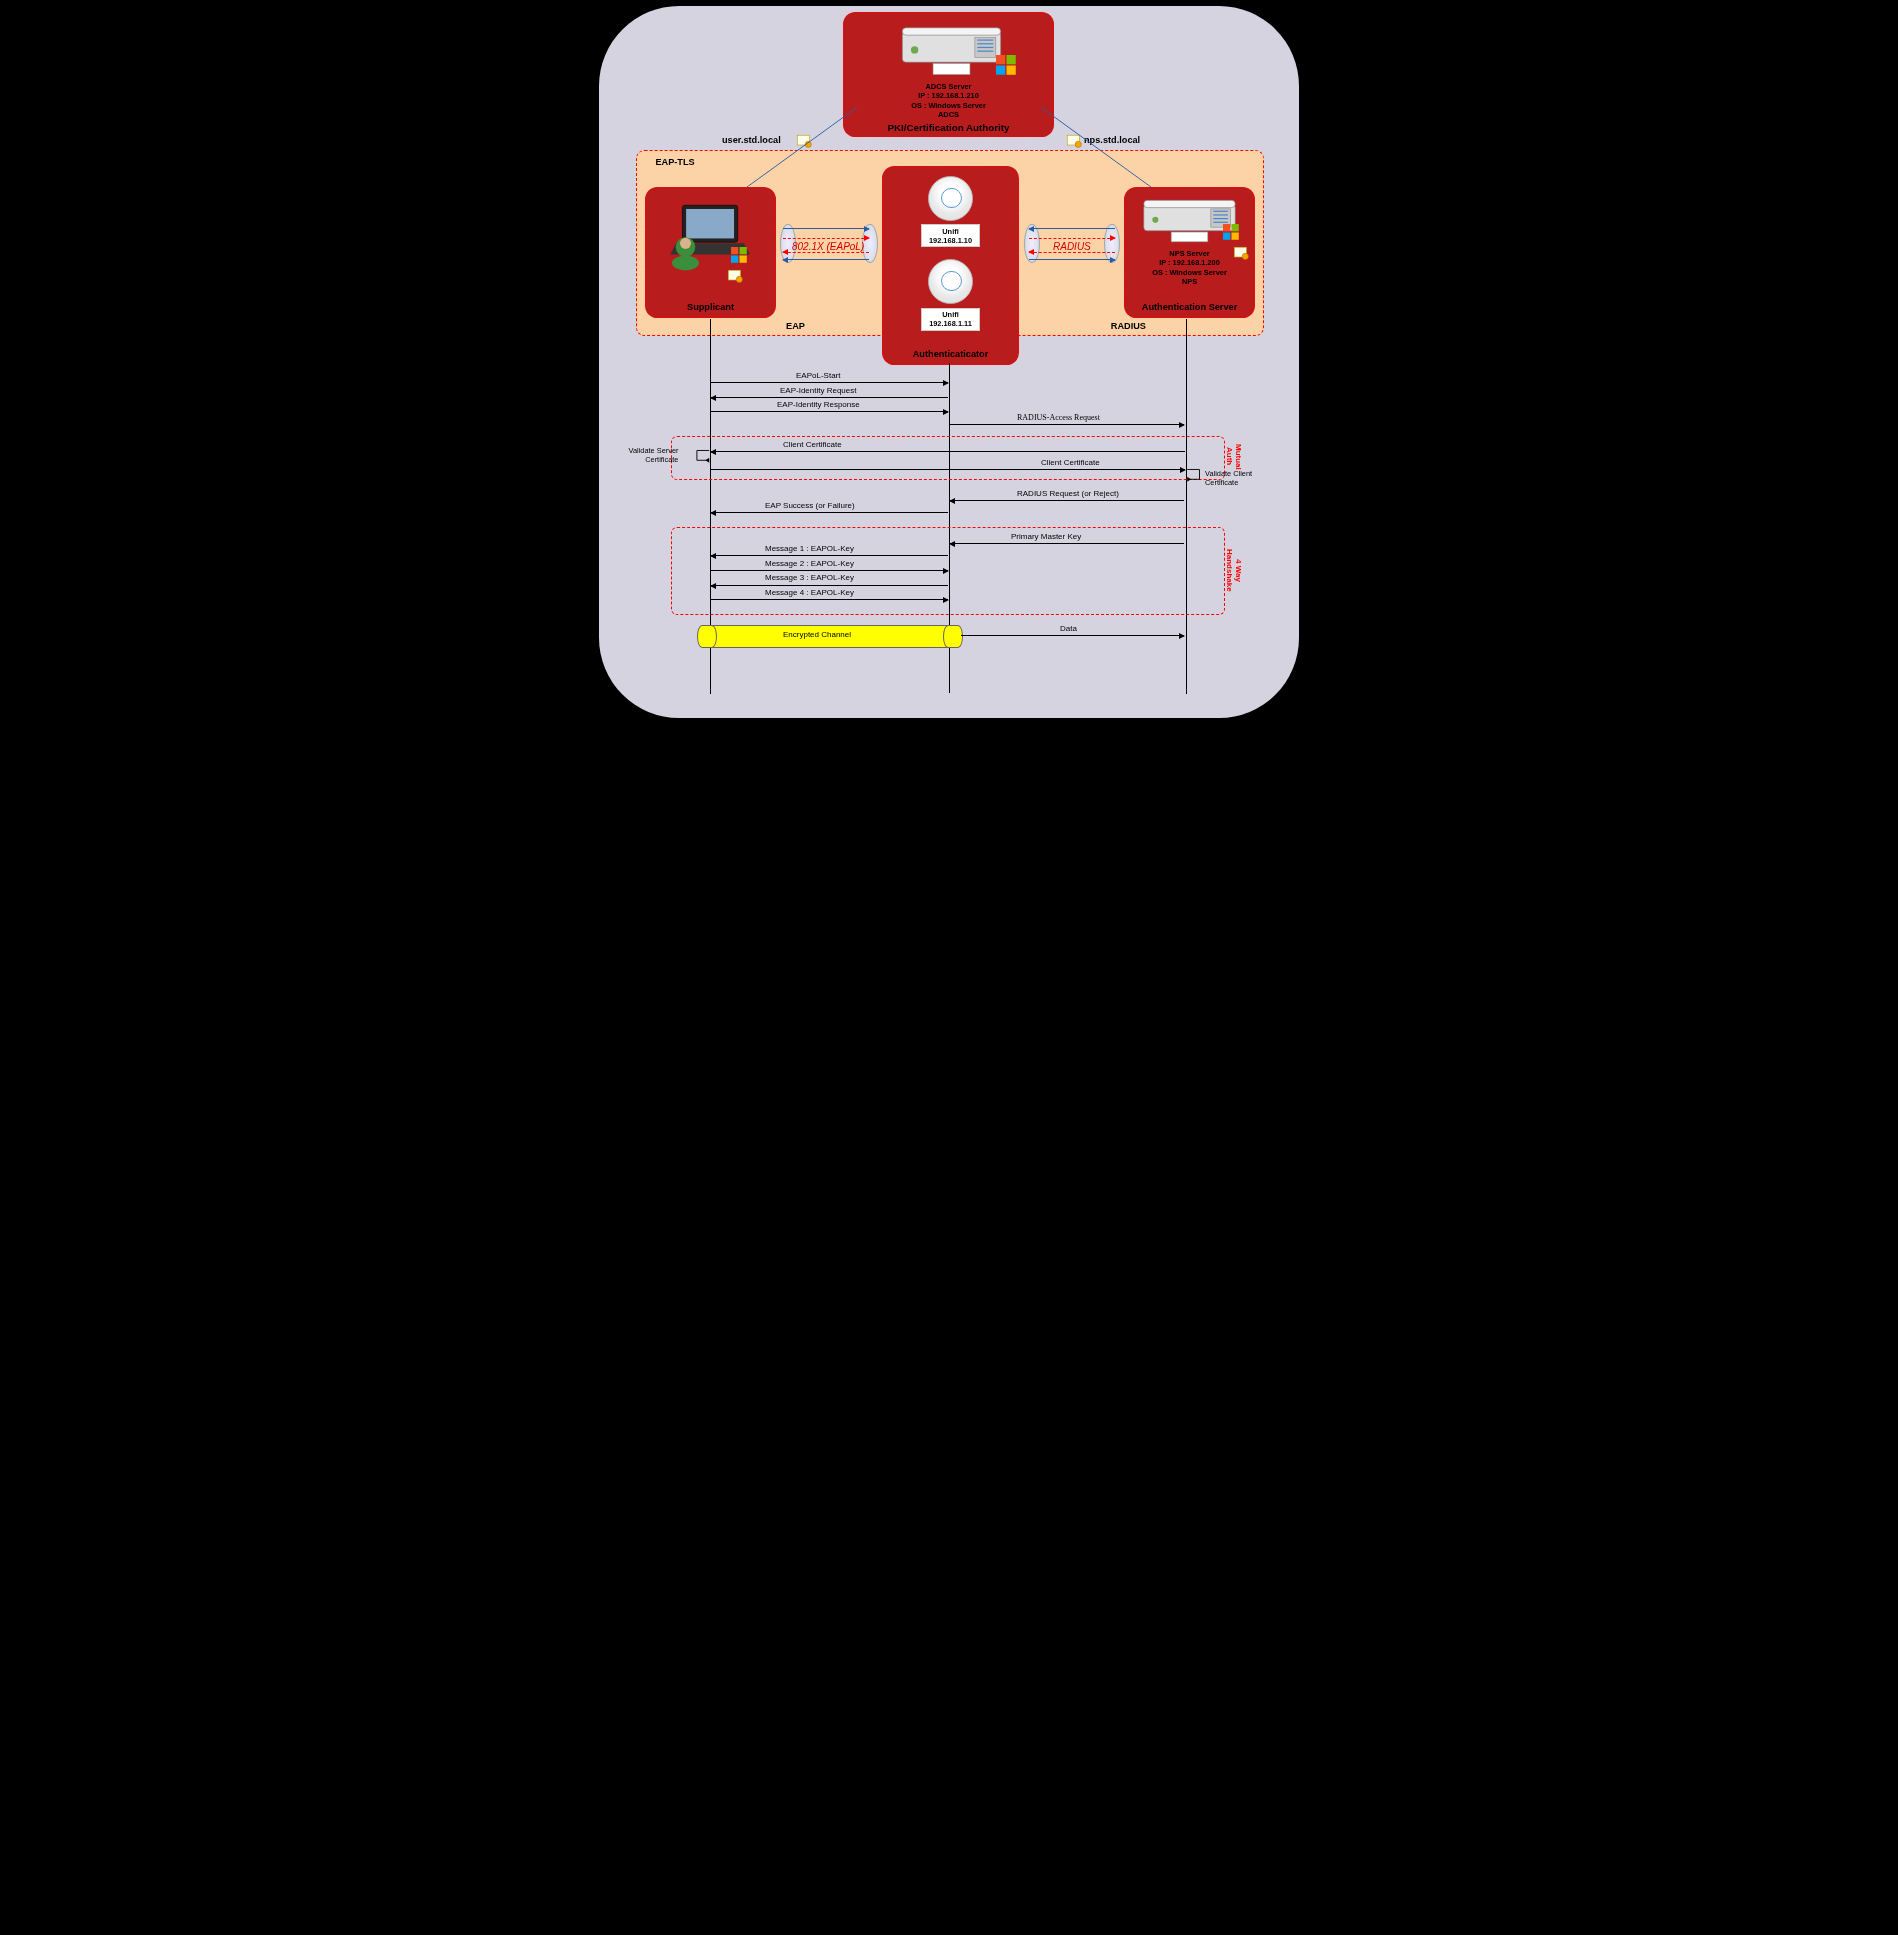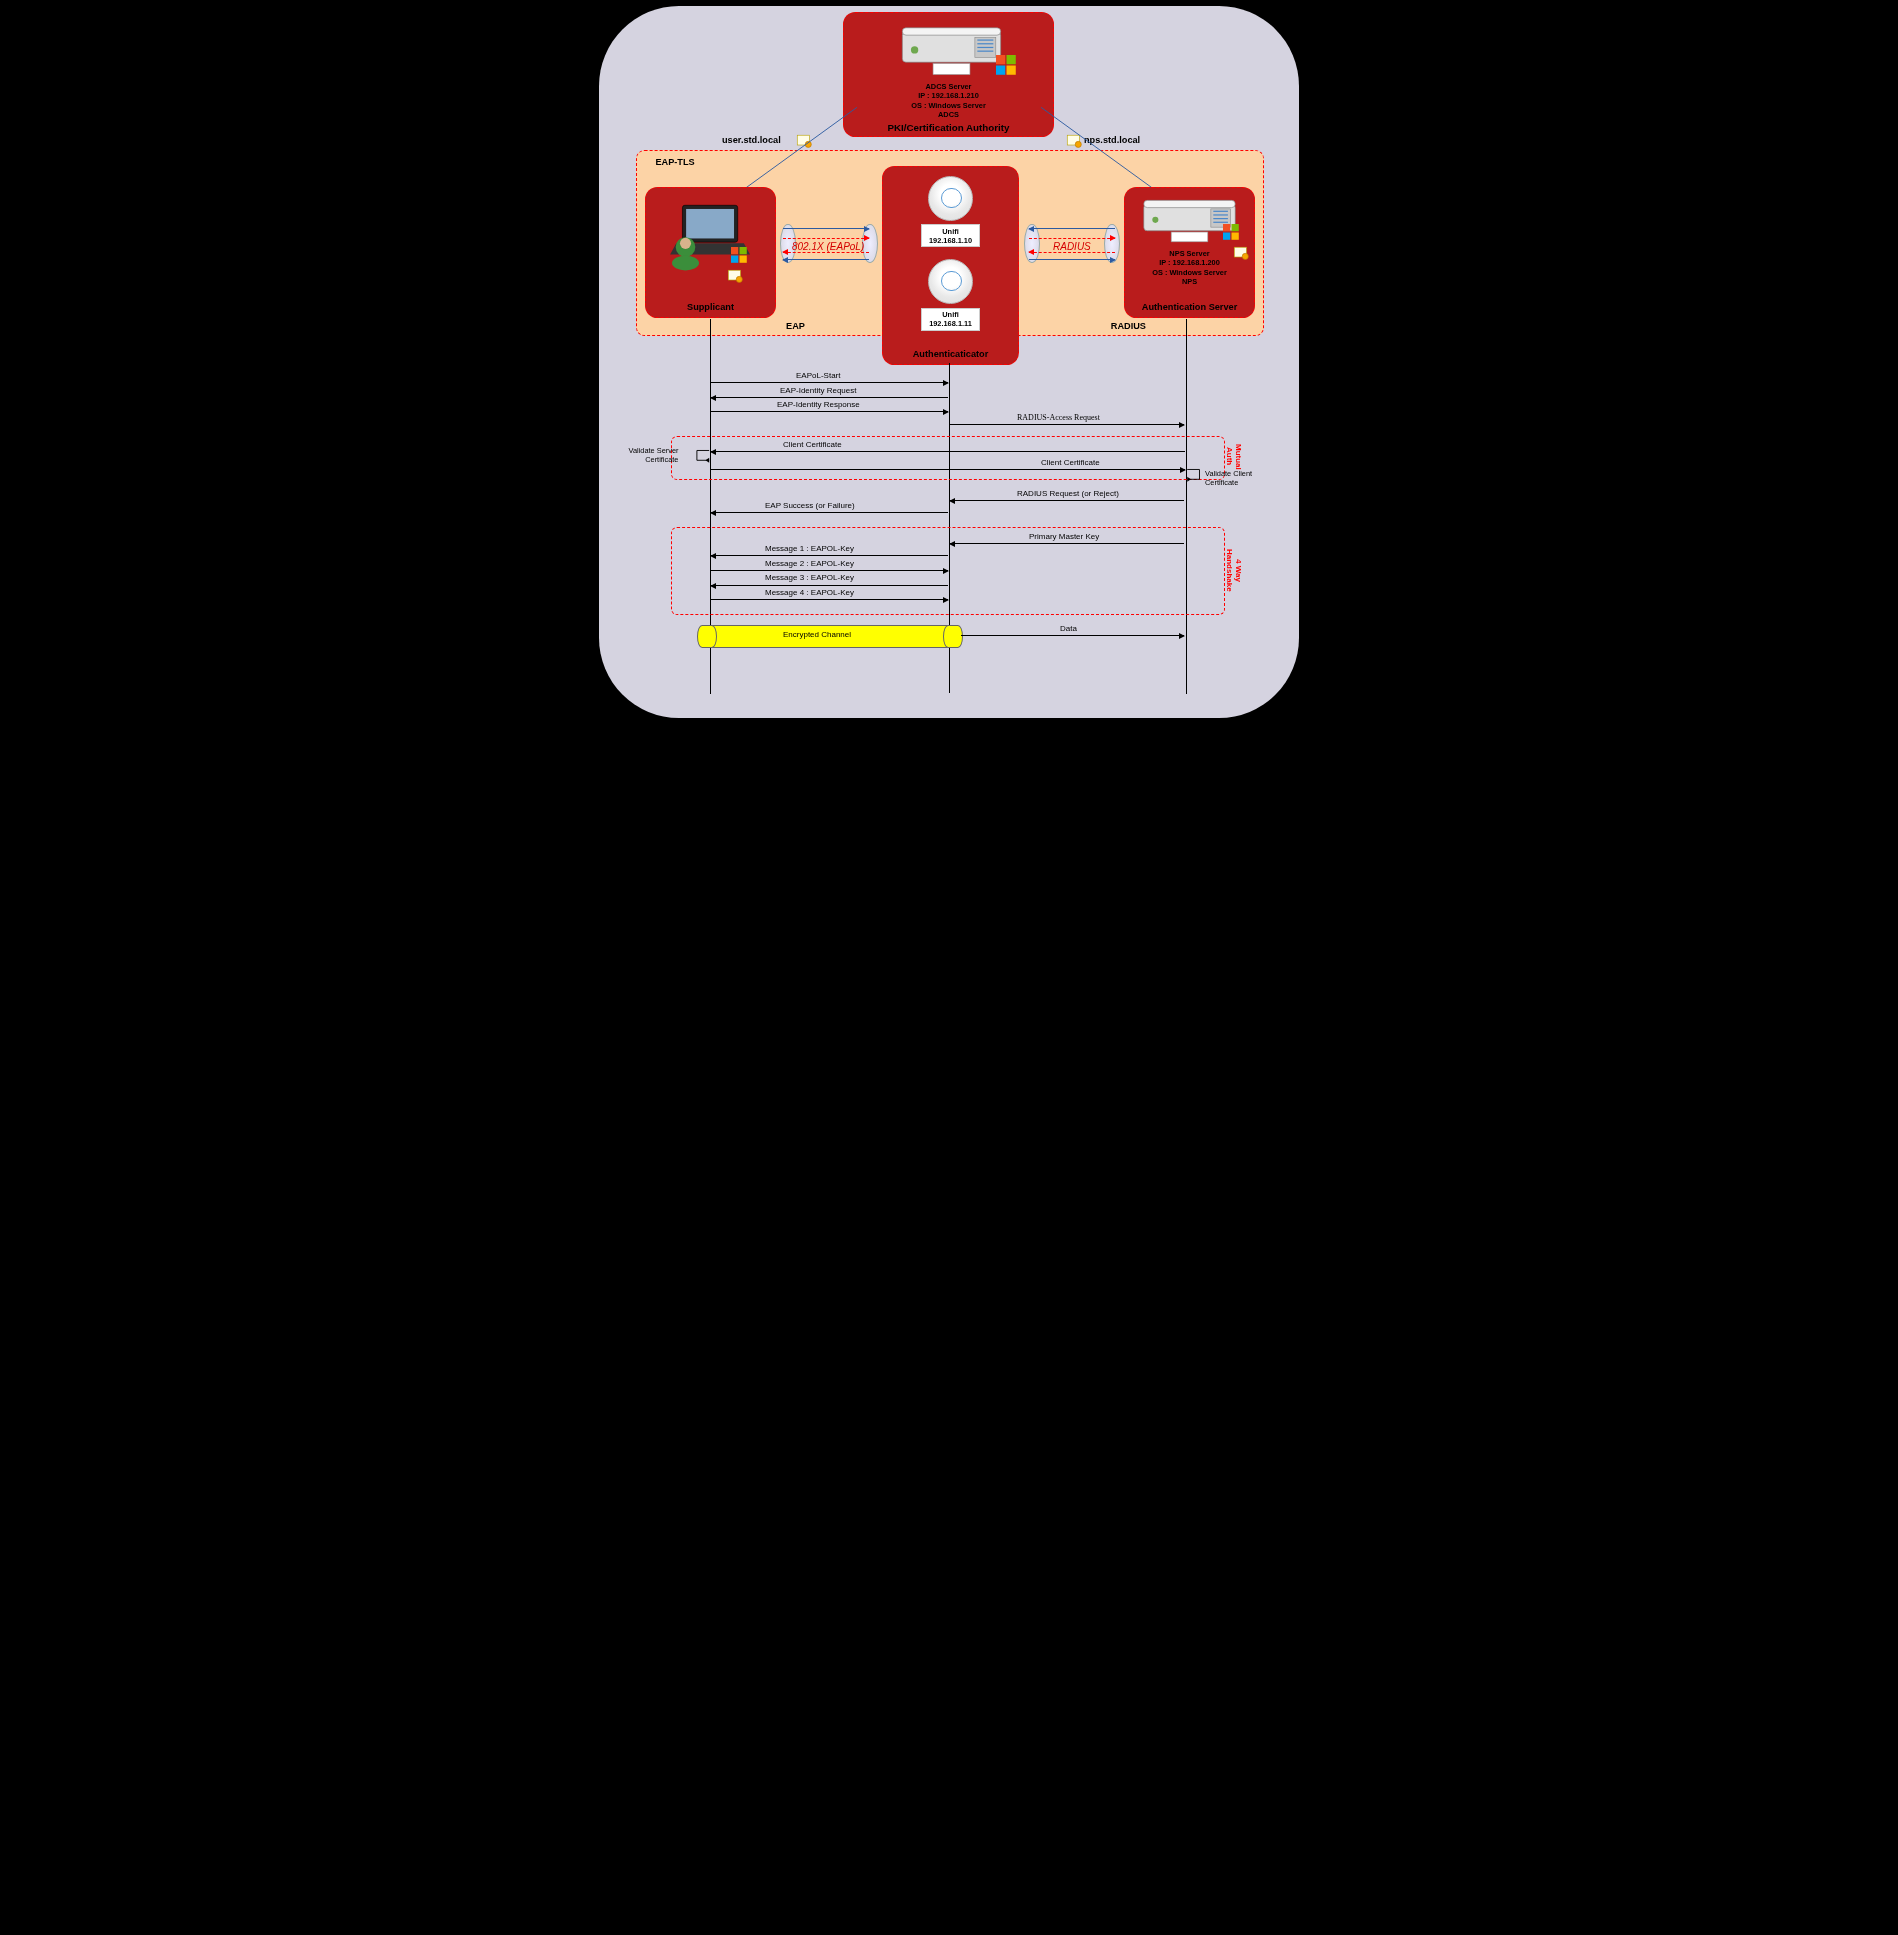--- a/index.html
+++ b/index.html
@@ -219,21 +219,21 @@
   <div class="seq-text" style="position:absolute;left:418px;top:483px;">RADIUS Request (or Reject)</div>
 
   <div class="seq-arrow arr-l" style="left:112px;top:506px;width:237px;"></div>
   <div class="seq-text" style="position:absolute;left:166px;top:495px;">EAP Success (or Failure)</div>
 
   <div class="red-box" style="left:72px;top:521px;width:552px;height:86px;"></div>
   <div class="vert-red" style="left:626px;top:534px;height:61px;white-space:pre;">4 Way
 Handshake</div>
 
   <div class="seq-arrow arr-l" style="left:351px;top:537px;width:234px;"></div>
-  <div class="seq-text" style="position:absolute;left:430px;top:526px;">Primary Master Key</div>
+  <div class="seq-text" style="position:absolute;left:412px;top:526px;">Primary Master Key</div>
 
   <div class="seq-arrow arr-l" style="left:112px;top:549px;width:237px;"></div>
   <div class="seq-text" style="position:absolute;left:166px;top:538px;">Message 1 : EAPOL-Key</div>
   <div class="seq-arrow arr-r" style="left:112px;top:564px;width:237px;"></div>
   <div class="seq-text" style="position:absolute;left:166px;top:553px;">Message 2 : EAPOL-Key</div>
   <div class="seq-arrow arr-l" style="left:112px;top:579px;width:237px;"></div>
   <div class="seq-text" style="position:absolute;left:166px;top:567px;">Message 3 : EAPOL-Key</div>
   <div class="seq-arrow arr-r" style="left:112px;top:593px;width:237px;"></div>
   <div class="seq-text" style="position:absolute;left:166px;top:582px;">Message 4 : EAPOL-Key</div>
 

